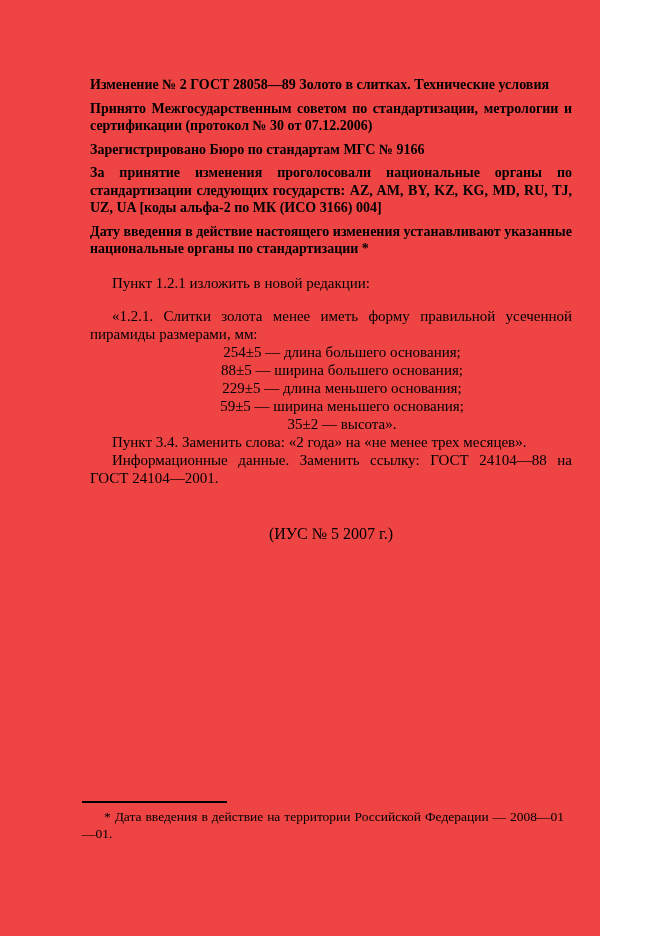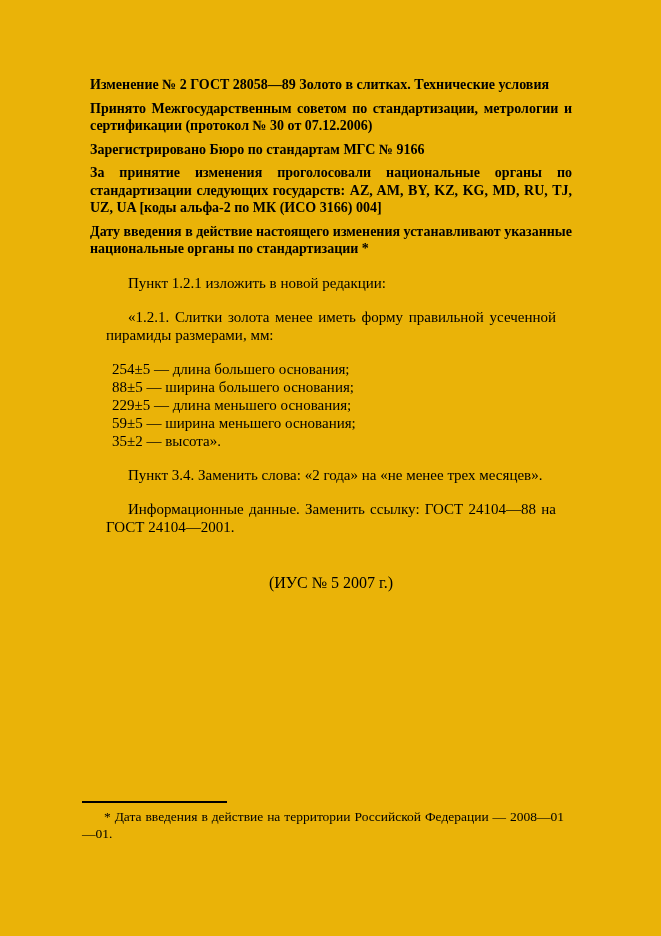--- a/index.html
+++ b/index.html
@@ -2,23 +2,23 @@
 <html><head>
 <meta charset="utf-8">
 <style>
   html, body {
     margin: 0;
     padding: 0;
     background: #ffffff;
   }
   .page {
     position: relative;
-    width: 661px;
+    width: 600px;
     height: 936px;
-    background: #eab308;
+    background: #ef4444;
     font-family: "Liberation Serif", serif;
     color: #000000;
     overflow: hidden;
     text-decoration: underline;
   }
   .text-block {
     position: absolute;
     left: 90px;
     top: 76px;
     width: 482px;
@@ -28,26 +28,26 @@
     font-size: 14px;
     line-height: 17.5px;
     text-align: justify;
     margin: 0 0 6px 0;
   }
   .body-p {
     font-size: 15px;
     line-height: 18px;
     text-align: justify;
     text-indent: 22px;
-    margin: 16px;
+    margin: 0;
   }
   .dim-line {
     font-size: 15px;
     line-height: 18px;
-    text-align: left;
+    text-align: center;
     text-indent: 22px;
     margin: 0;
   }
   .gap-lg { margin-top: 16px; }
   .gap-md { margin-top: 15px; }
   .issue-note {
     font-size: 16px;
     line-height: 18px;
     text-align: center;
     text-indent: 0;

